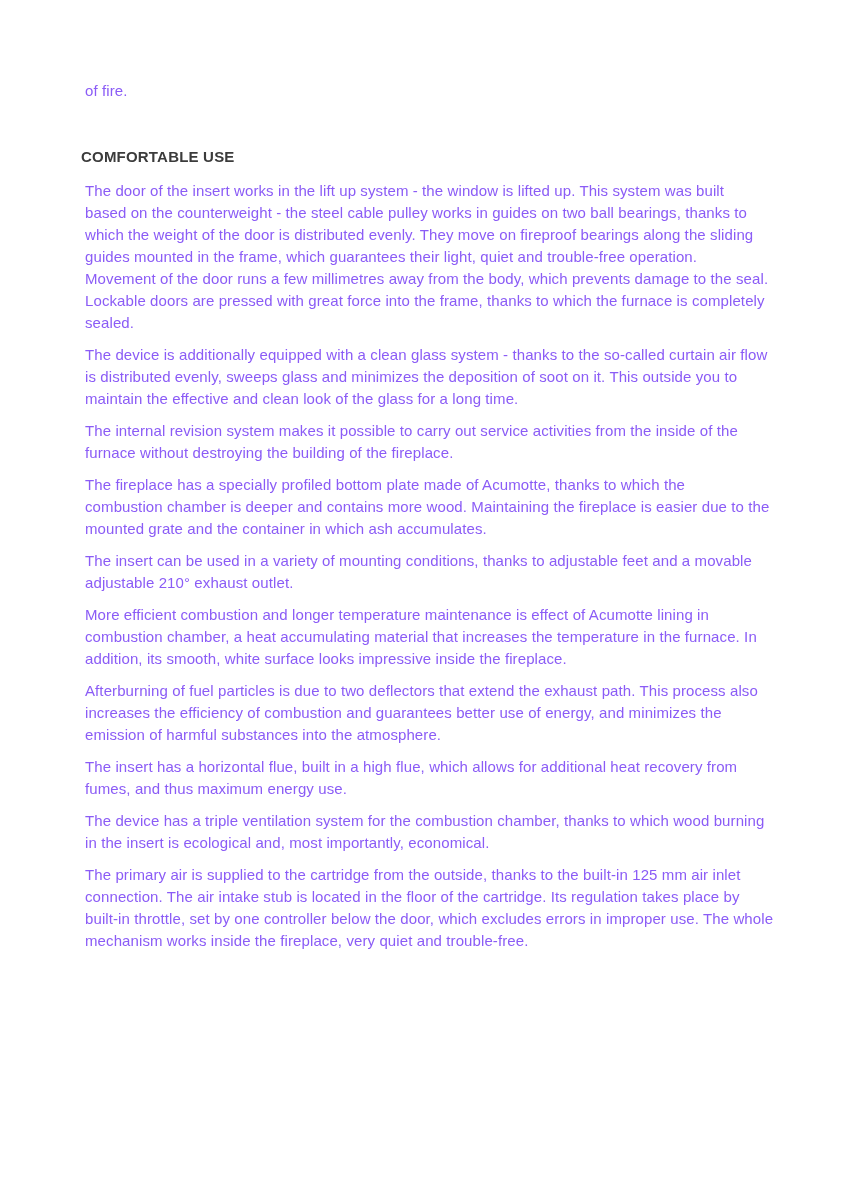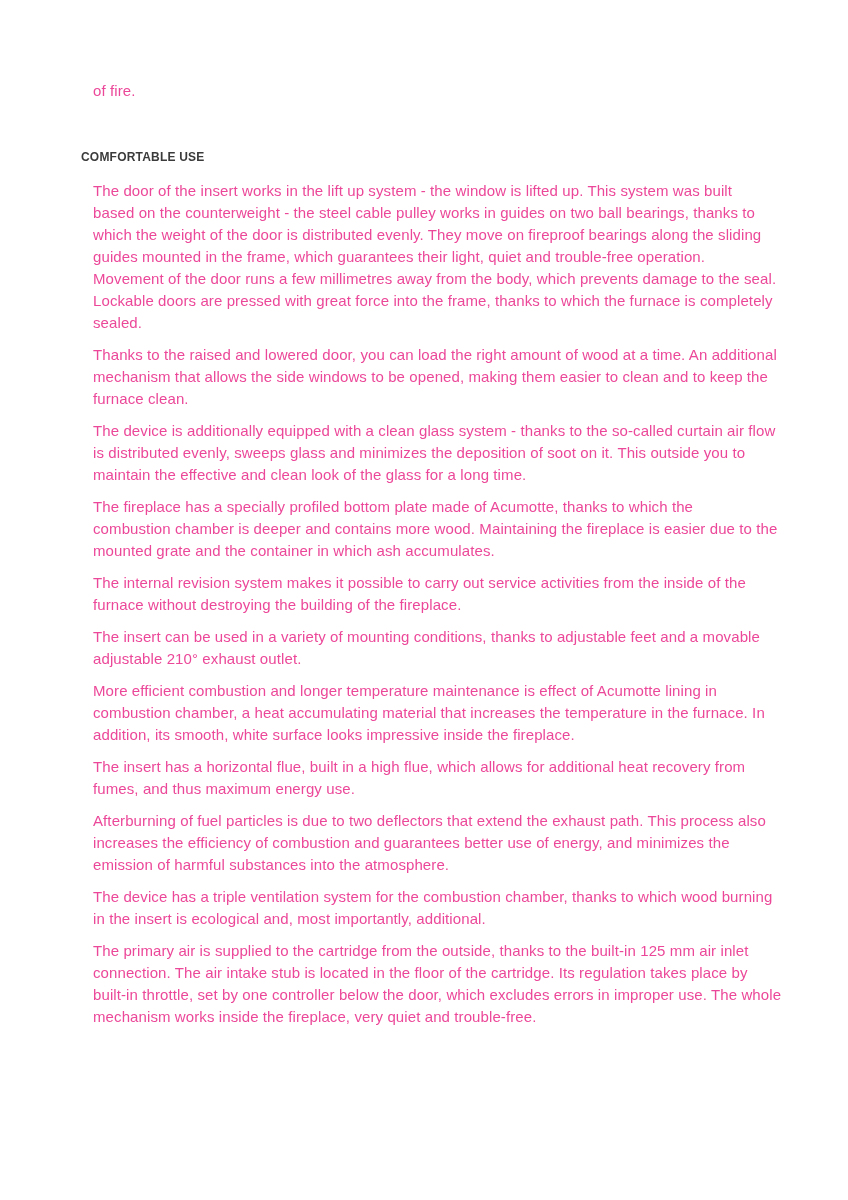--- a/index.html
+++ b/index.html
@@ -14,30 +14,30 @@
     font-family: "Liberation Sans", "DejaVu Sans", sans-serif;
   }
   .page {
     box-sizing: border-box;
     width: 848px;
     height: 1200px;
     background: #ffffff;
     padding: 80px 30px 0 81px;
   }
   .para {
-    margin: 0 0 10px 12px;
+    margin: 0 0 10px 4px;
     font-size: 15px;
     line-height: 22px;
-    color: #ec4899;
+    color: #8b5cf6;
     white-space: pre-line;
     letter-spacing: 0.1px;
   }
   .section-heading {
     margin: 44px 0 12px 0;
-    font-size: 12px;
+    font-size: 15px;
     line-height: 22px;
     font-weight: 700;
     color: #3b3b3b;
     letter-spacing: 0.2px;
   }
 </style>
 </head>
 <body>
 
 <div class="page">
@@ -46,43 +46,40 @@
 
   <h2 class="section-heading">COMFORTABLE USE</h2>
 
   <p class="para">The door of the insert works in the lift up system - the window is lifted up. This system was built
 based on the counterweight - the steel cable pulley works in guides on two ball bearings, thanks to
 which the weight of the door is distributed evenly. They move on fireproof bearings along the sliding
 guides mounted in the frame, which guarantees their light, quiet and trouble-free operation.
 Movement of the door runs a few millimetres away from the body, which prevents damage to the seal.
 Lockable doors are pressed with great force into the frame, thanks to which the furnace is completely
 sealed.</p>
-  <p class="para">Thanks to the raised and lowered door, you can load the right amount of wood at a time. An additional
-mechanism that allows the side windows to be opened, making them easier to clean and to keep the
-furnace clean.</p>
   <p class="para">The device is additionally equipped with a clean glass system - thanks to the so-called curtain air flow
 is distributed evenly, sweeps glass and minimizes the deposition of soot on it. This outside you to
 maintain the effective and clean look of the glass for a long time.</p>
+  <p class="para">The internal revision system makes it possible to carry out service activities from the inside of the
+furnace without destroying the building of the fireplace.</p>
   <p class="para">The fireplace has a specially profiled bottom plate made of Acumotte, thanks to which the
 combustion chamber is deeper and contains more wood. Maintaining the fireplace is easier due to the
 mounted grate and the container in which ash accumulates.</p>
-  <p class="para">The internal revision system makes it possible to carry out service activities from the inside of the
-furnace without destroying the building of the fireplace.</p>
   <p class="para">The insert can be used in a variety of mounting conditions, thanks to adjustable feet and a movable
 adjustable 210° exhaust outlet.</p>
 
 
   <p class="para">More efficient combustion and longer temperature maintenance is effect of Acumotte lining in
 combustion chamber, a heat accumulating material that increases the temperature in the furnace. In
 addition, its smooth, white surface looks impressive inside the fireplace.</p>
-  <p class="para">The insert has a horizontal flue, built in a high flue, which allows for additional heat recovery from
-fumes, and thus maximum energy use.</p>
   <p class="para">Afterburning of fuel particles is due to two deflectors that extend the exhaust path. This process also
 increases the efficiency of combustion and guarantees better use of energy, and minimizes the
 emission of harmful substances into the atmosphere.</p>
+  <p class="para">The insert has a horizontal flue, built in a high flue, which allows for additional heat recovery from
+fumes, and thus maximum energy use.</p>
   <p class="para">The device has a triple ventilation system for the combustion chamber, thanks to which wood burning
-in the insert is ecological and, most importantly, additional.</p>
+in the insert is ecological and, most importantly, economical.</p>
   <p class="para">The primary air is supplied to the cartridge from the outside, thanks to the built-in 125 mm air inlet
 connection. The air intake stub is located in the floor of the cartridge. Its regulation takes place by
 built-in throttle, set by one controller below the door, which excludes errors in improper use. The whole
 mechanism works inside the fireplace, very quiet and trouble-free.</p>
 
 </div>
 
 </body></html>

